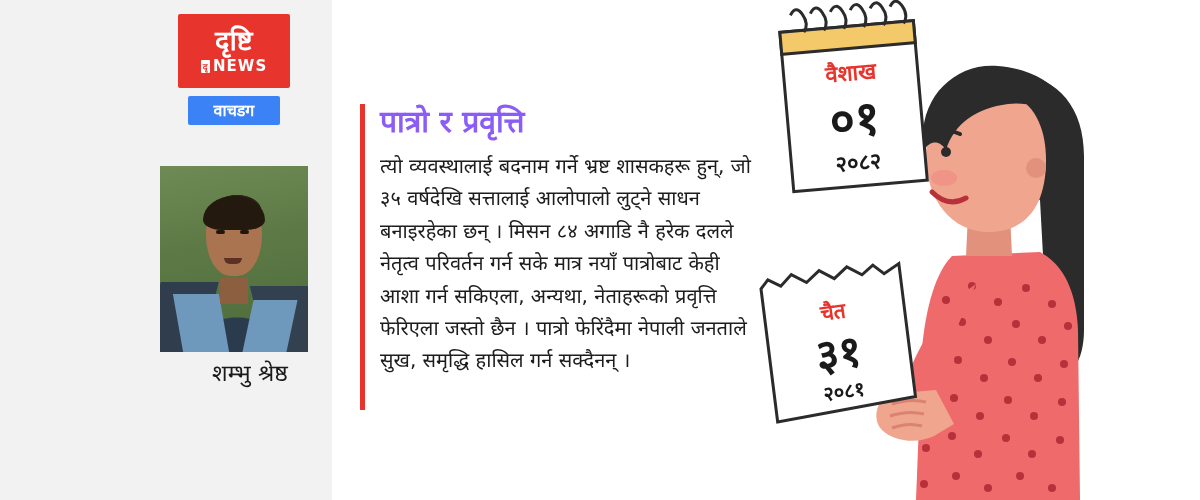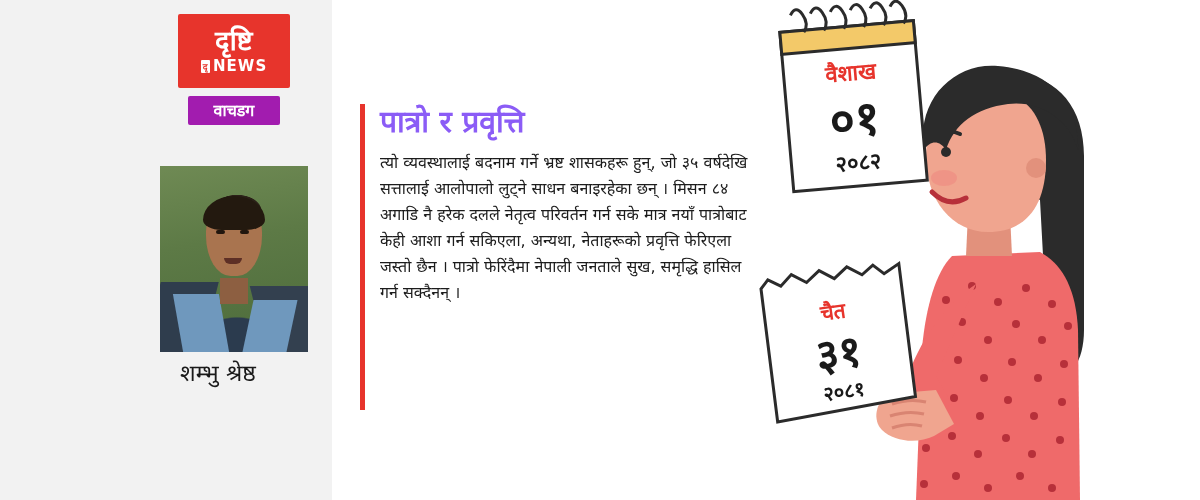--- a/index.html
+++ b/index.html
@@ -72,21 +72,21 @@
     font-size: 15px;
     font-weight: bold;
     letter-spacing: 1px;
   }
   .logo-tag {
     position: absolute;
     left: 188px;
     top: 96px;
     width: 92px;
     height: 29px;
-    background: #a21caf;
+    background: #3b82f6;
     border-radius: 2px;
     display: flex;
     align-items: center;
     justify-content: center;
   }
   .logo-tag span {
     color: #ffffff;
     font-size: 16px;
     font-weight: bold;
     line-height: 1;
@@ -186,21 +186,21 @@
     position: absolute;
     left: 64px;
     top: 92px;
     width: 18px;
     height: 6px;
     background: #5d2f25;
     border-radius: 0 0 8px 8px;
   }
   .portrait-caption {
     position: absolute;
-    left: 104px;
+    left: 136px;
     top: 356px;
     width: 228px;
     text-align: center;
     font-size: 23px;
     color: #1a1a1a;
     font-family: "DejaVu Sans", sans-serif;
   }
   
   .article {
     position: absolute;
@@ -219,21 +219,21 @@
   .article-title {
     margin: 0 0 10px 20px;
     font-size: 30px;
     font-weight: bold;
     color: #8b5cf6;
     line-height: 1.2;
     font-family: "DejaVu Sans", sans-serif;
   }
   .article-body {
     margin: 0 0 0 20px;
-    font-size: 16px;
+    font-size: 20px;
     line-height: 1.62;
     color: #1c1c1c;
     font-family: "DejaVu Sans", sans-serif;
   }
   
   .illo {
     position: absolute;
     left: 740px;
     top: 0;
     width: 460px;

